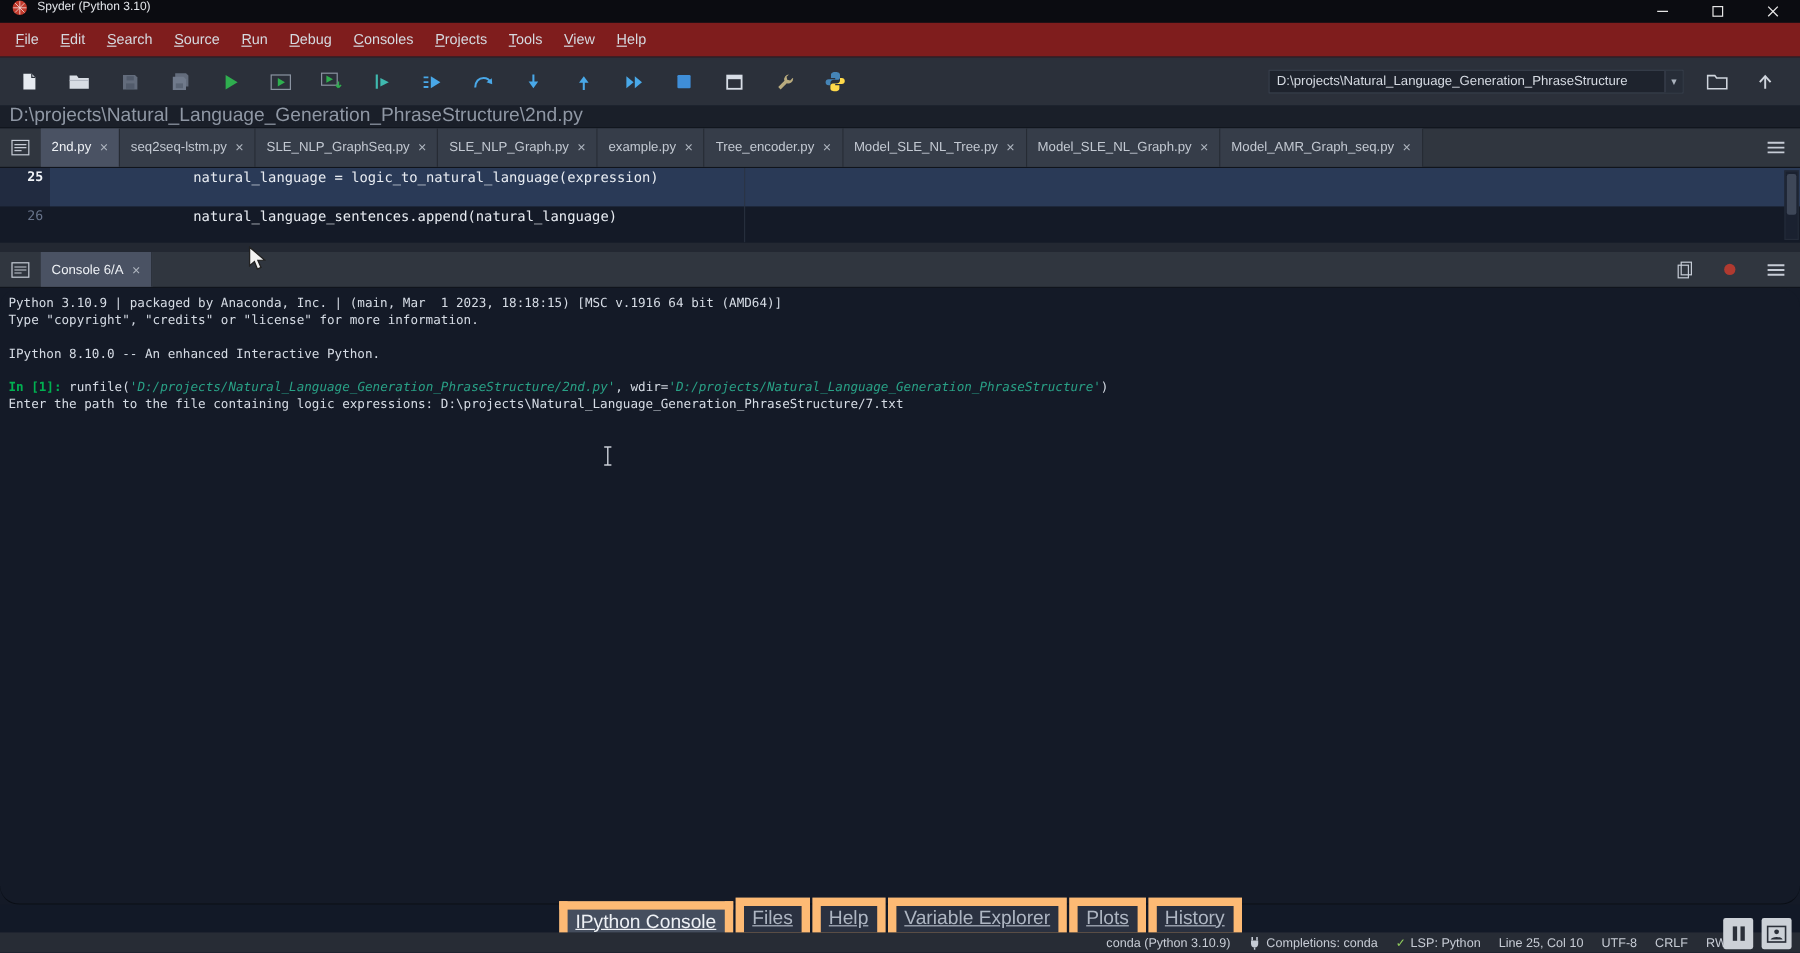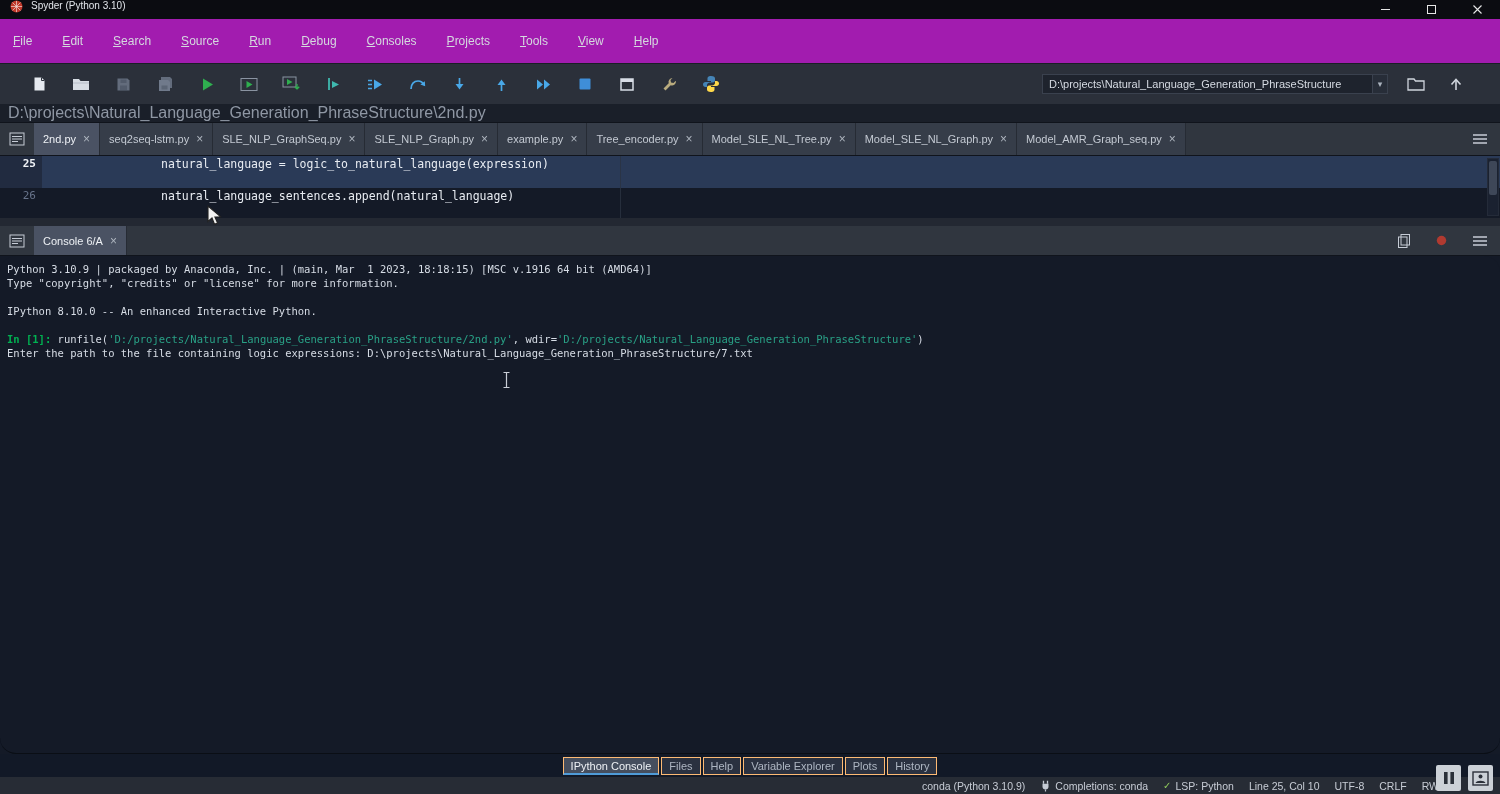--- a/index.html
+++ b/index.html
@@ -7,26 +7,26 @@
     font-family:"Liberation Sans",sans-serif;}
   #app{width:1500px;height:794px;display:flex;flex-direction:column;position:relative;background:#141a27;}
 
   
   .titlebar{height:19px;background:#0b0c11;display:flex;color:#e2e5ea;font-size:10px;flex:none;}
   .app-icon{width:13px;height:13px;margin:0 8px 0 10px;display:flex;align-items:center;}
   .win-controls{margin-left:auto;display:flex;height:100%;}
   .win-btn{width:46px;display:flex;align-items:center;justify-content:center;color:#e6e6e6;font-size:11px;cursor:default;}
 
   
-  .menubar{height:45px;background:#a21caf;display:flex;align-items:center;padding-left:4px;border-bottom:1px solid #1a1e26;flex:none;gap:12px;}
+  .menubar{height:29px;background:#7f1d1d;display:flex;align-items:center;padding-left:4px;border-bottom:1px solid #1a1e26;flex:none;}
   .menu-item{padding:4px 9px;font-size:12px;color:#d5d9df;}
   .menu-item .u{text-decoration:underline;}
 
   
-  .toolbar{height:40px;background:#2b303a;display:flex;align-items:center;padding:0 24px;flex:none;}
+  .toolbar{height:40px;background:#2b303a;display:flex;align-items:center;padding:0 9px;flex:none;}
   #toolbar-buttons{display:flex;gap:12px;align-items:center;}
   .tool-btn{width:30px;height:30px;display:flex;align-items:center;justify-content:center;border-radius:3px;}
   .icon{display:inline-flex;align-items:center;justify-content:center;}
   .icon svg{display:block;}
   .workdir{margin-left:auto;display:flex;align-items:center;gap:16px;padding-right:8px;}
   .workdir-box{width:346px;height:20px;background:#1e232d;border:1px solid #3a414e;display:flex;align-items:center;}
   .workdir-value{flex:1;font-size:11px;color:#d5dae2;padding:0 6px;white-space:nowrap;overflow:hidden;}
   .workdir-caret{width:15px;height:100%;display:flex;align-items:center;justify-content:center;color:#aab2bd;font-size:9px;border-left:1px solid #3a414e;background:#272d38;}
   .dir-btn{width:24px;height:24px;display:flex;align-items:center;justify-content:center;}
 
@@ -57,25 +57,25 @@
   
   .splitter{height:8px;background:#232832;flex:none;}
 
   
   .console-header{height:30px;background:#30363f;display:flex;align-items:stretch;border-bottom:1px solid #10141c;flex:none;}
   .console-tab{background:#4d5565;color:#e9edf3;}
   .console-actions{margin-left:auto;display:flex;align-items:center;gap:25px;padding-right:12px;}
   .console-body{flex:1;background:#141a27;padding:6px 8px 0 7px;overflow:hidden;border-bottom:1px solid #0a0e15;border-radius:16px;}
   .cline{font-family:"DejaVu Sans Mono",monospace;font-size:10.5px;line-height:14px;white-space:pre;color:#d6dce5;min-height:14px;}
   .seg-prompt{color:#00b151;font-weight:bold;}
-  .seg-string{color:#29a186;margin-top:37px;}
+  .seg-string{color:#29a186;font-style:italic;margin-top:37px;}
 
   
   .bottom-strip{height:23px;background:#121927;display:flex;justify-content:center;align-items:center;gap:2px;flex:none;}
-  .btab{padding:2px 7px;font-size:11px;background:#2a3140;color:#aeb6c2;border:1px solid #fdba74;white-space:nowrap;}
+  .btab{padding:2px 7px;font-size:16px;background:#2a3140;color:#aeb6c2;border:7px solid #fdba74;white-space:nowrap;text-decoration:underline;}
   .btab.active{background:#454e5e;color:#eef1f5;border-bottom:2px solid #4f9bd8;padding-bottom:1px;}
 
   
   .statusbar{height:17px;background:#272c35;display:flex;align-items:center;justify-content:flex-end;gap:15px;padding-right:61px;font-size:10.5px;color:#c7ccd5;flex:none;}
   .status-item{display:inline-flex;align-items:center;gap:4px;white-space:nowrap;}
   .check{color:#8fca5c;font-size:10px;}
 
   
   .corner-btns{position:absolute;right:7px;bottom:3px;display:flex;gap:7px;z-index:50;}
   .corner-btn{width:25px;height:26px;background:#ccd1d7;border-radius:2px;display:flex;align-items:center;justify-content:center;}

